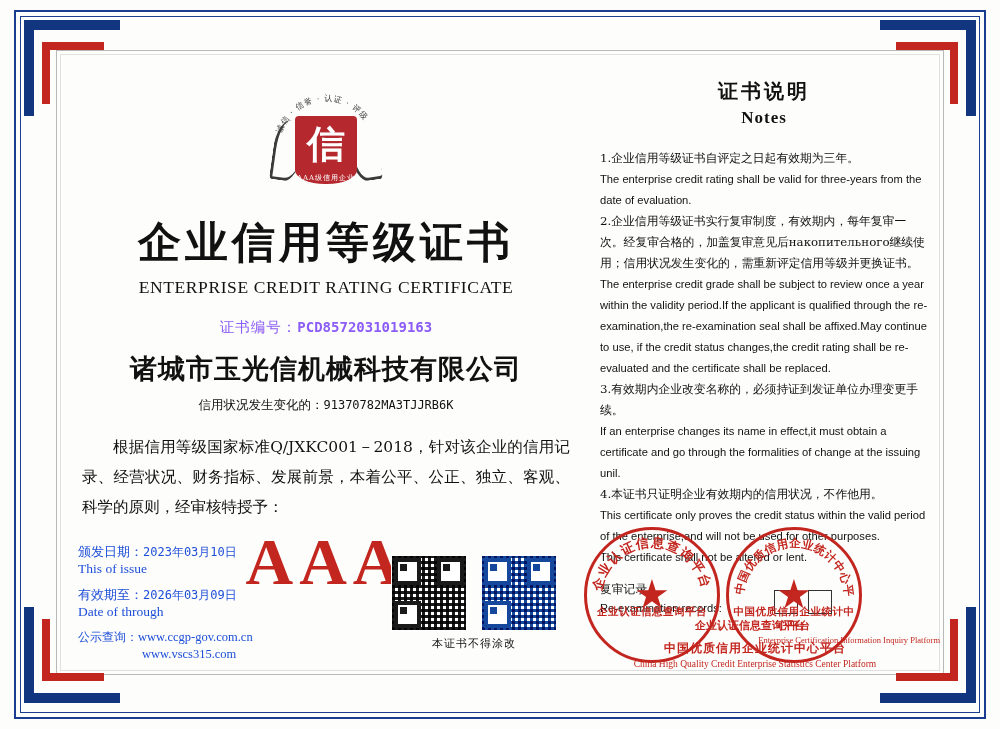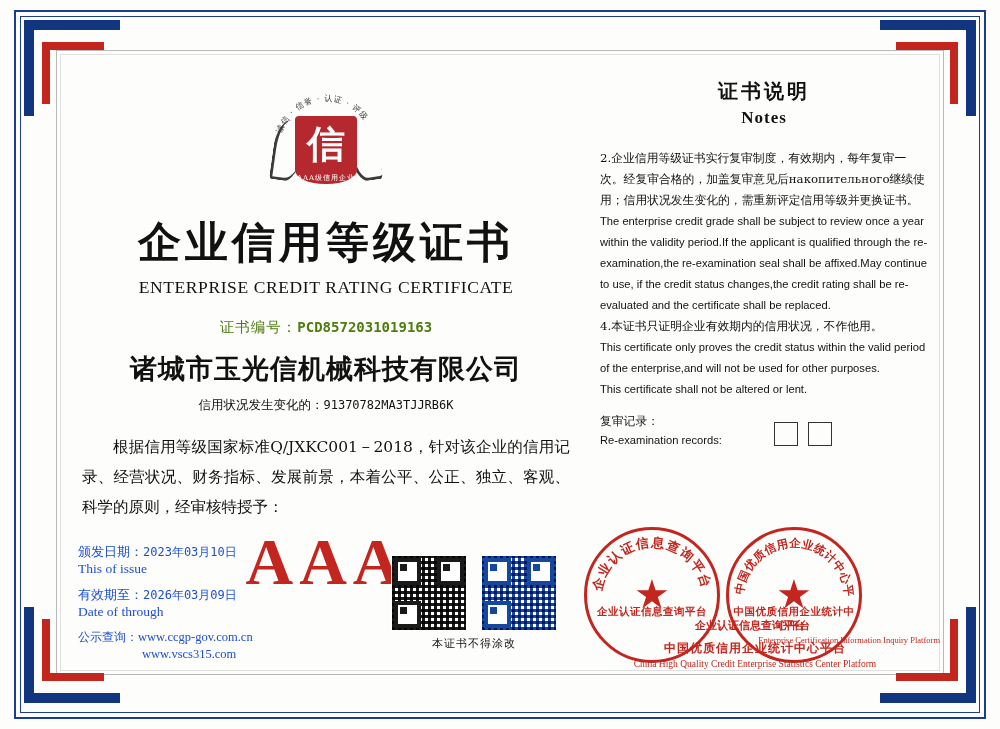--- a/index.html
+++ b/index.html
@@ -171,21 +171,21 @@
     font-family: "Liberation Serif", serif;
     font-size: 17.5px;
     letter-spacing: 0.6px;
     color: #111;
     margin-top: 5px;
   }
   .cert-no {
     text-align: center;
     margin-top: 20px;
     font-size: 14.5px;
-    color: #4d7c0f;
+    color: #8b5cf6;
     font-family: "DejaVu Serif", serif;
   }
   .cert-no .label { letter-spacing: 1px; }
   .cert-no .value { font-family: "DejaVu Sans Mono", monospace; font-weight: bold; font-size: 14px; letter-spacing: 0px; }
 
   .company {
     text-align: center;
     margin-top: 14px;
     font-family: "DejaVu Serif", serif;
     font-weight: bold;
@@ -516,22 +516,30 @@
 
     </div>
 
     <div class="right-pane">
 
       <div class="notes-title-cn">证书说明</div>
       <div class="notes-title-en">Notes</div>
 
       <div class="notes-list">
         <div>
+          <div class="note-cn">1.企业信用等级证书自评定之日起有效期为三年。</div>
+          <div class="note-en">The enterprise credit rating shall be valid for three-years from the date of evaluation.</div>
+        </div>
+        <div>
           <div class="note-cn">2.企业信用等级证书实行复审制度，有效期内，每年复审一次。经复审合格的，加盖复审意见后накопительного继续使用；信用状况发生变化的，需重新评定信用等级并更换证书。</div>
           <div class="note-en">The enterprise credit grade shall be subject to review once a year within the validity period.If the applicant is qualified through the re-examination,the re-examination seal shall be affixed.May continue to use, if the credit status changes,the credit rating shall be re-evaluated and the certificate shall be replaced.</div>
+        </div>
+        <div>
+          <div class="note-cn">3.有效期内企业改变名称的，必须持证到发证单位办理变更手续。</div>
+          <div class="note-en">If an enterprise changes its name in effect,it must obtain a certificate and go through the formalities of change at the issuing unil.</div>
         </div>
         <div>
           <div class="note-cn">4.本证书只证明企业有效期内的信用状况，不作他用。</div>
           <div class="note-en">This certificate only proves the credit status within the valid period of the enterprise,and will not be used for other purposes.</div>
         </div>
         <div>
           <div class="note-en">This certificate shall not be altered or lent.</div>
         </div>
       </div>
 

